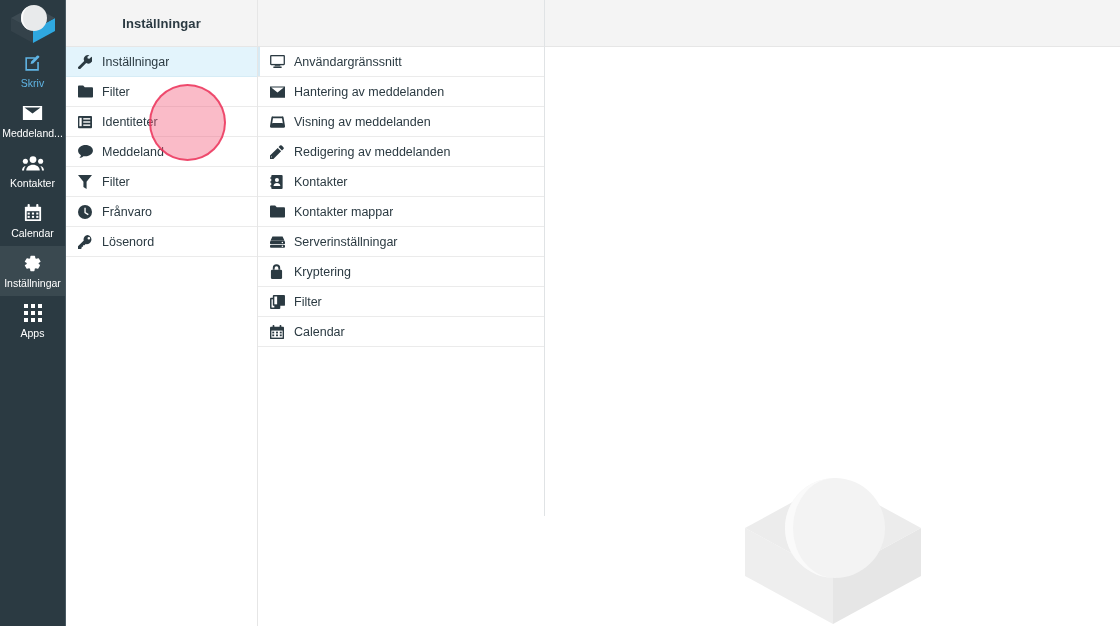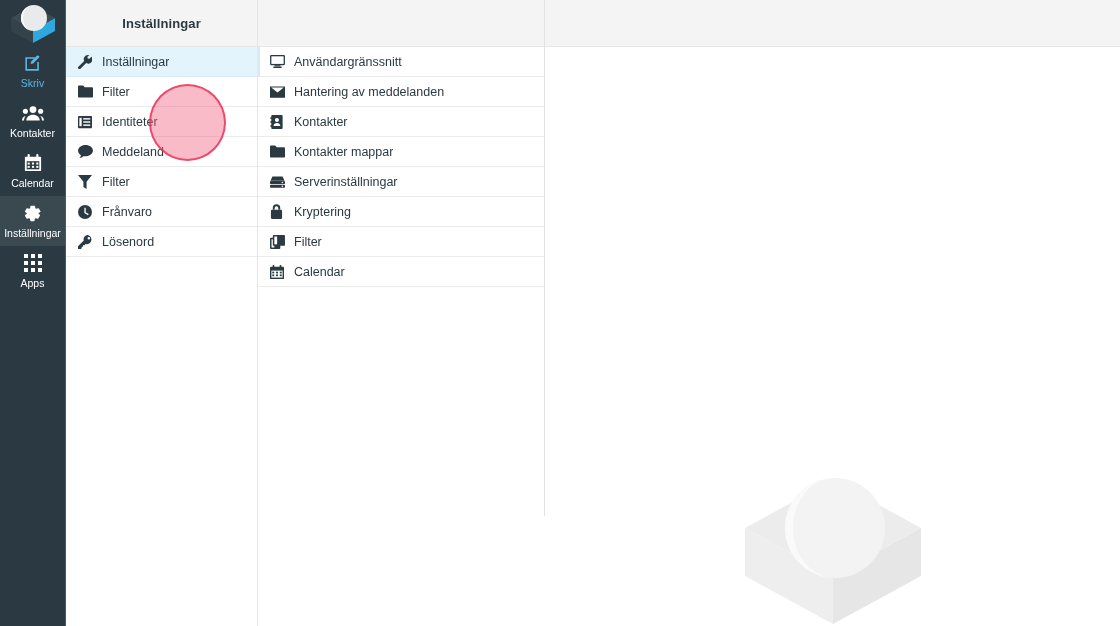--- a/index.html
+++ b/index.html
@@ -121,20 +121,28 @@
     <a class="task accent">
       <span class="ticon">
         <svg width="19" height="19" viewBox="0 0 24 24">
             <path d="M3 4h12v2H5v13h13v-9h2v11H3V4z" fill="#60b5e5"></path>
             <path d="M20.7 3.3l-1-1a1.6 1.6 0 0 0-2.2 0l-7.2 7.2-.7 3.2 3.2-.7 7.2-7.2a1.6 1.6 0 0 0 .7-1.5z" fill="#60b5e5"></path>
           </svg>
       </span>
       <span class="tlabel">Skriv</span>
     </a>
 
+    <a class="task">
+      <span class="ticon">
+        <svg width="21" height="16" viewBox="0 0 24 18">
+            <path d="M1 1h22v16H1V1zm1.8 1.6L12 9.6l9.2-7H2.8z" fill="#ffffff"></path>
+          </svg>
+      </span>
+      <span class="tlabel">Meddeland...</span>
+    </a>
 
     <a class="task">
       <span class="ticon">
         <svg width="22" height="16" viewBox="0 0 26 18">
           <circle cx="13" cy="5" r="4" fill="#ffffff"></circle>
             <path d="M5 18c0-4.4 3.6-7 8-7s8 2.6 8 7H5z" fill="#ffffff"></path>
           <circle cx="4" cy="7" r="3" fill="#ffffff"></circle>
             <path d="M0 18c0-3 1.6-5.2 4.4-5.6C3 14 2.4 16 2.4 18H0z" fill="#ffffff"></path>
           <circle cx="22" cy="7" r="3" fill="#ffffff"></circle>
             <path d="M26 18c0-3-1.6-5.2-4.4-5.6C23 14 23.6 16 23.6 18H26z" fill="#ffffff"></path>
@@ -291,21 +299,38 @@
 
       <div class="lrow">
         <span class="licon">
           <svg width="15" height="12" viewBox="0 0 16 12">
               <path d="M0 0h16v12H0V0zm1.3 1.2L8 6.4l6.7-5.2H1.3z" fill="#2b3a42"></path>
             </svg>
         </span>
         <span class="ltext">Hantering av meddelanden</span>
       </div>
 
-
+      <div class="lrow">
+        <span class="licon">
+          <svg width="15" height="12" viewBox="0 0 16 12">
+              <path d="M1.5 1.2A1.5 1.5 0 0 1 3 0h10a1.5 1.5 0 0 1 1.5 1.2L16 10.3A1.5 1.5 0 0 1 14.5 12h-13A1.5 1.5 0 0 1 0 10.3L1.5 1.2zM2.2 8h11.6l-1-6H3.2l-1 6z" fill="#2b3a42"></path>
+              <rect x="2.2" y="7" width="11.6" height="3.6" rx=".6" fill="#2b3a42"></rect>
+            </svg>
+        </span>
+        <span class="ltext">Visning av meddelanden</span>
+      </div>
+
+      <div class="lrow">
+        <span class="licon">
+          <svg width="14" height="14" viewBox="0 0 16 16">
+              <path d="M15.3 2.6L13.4.7a1.4 1.4 0 0 0-2 0L9.8 2.3l3.9 3.9 1.6-1.6a1.4 1.4 0 0 0 0-2zM8.8 3.3L0 12.1 0 16h3.9l8.8-8.8-3.9-3.9zM1.4 14.6v-1.9l.9.9-.9 1z" fill="#2b3a42"></path>
+            </svg>
+        </span>
+        <span class="ltext">Redigering av meddelanden</span>
+      </div>
 
       <div class="lrow">
         <span class="licon">
           <svg width="13" height="14" viewBox="0 0 14 16">
               <rect x="1" y="0" width="13" height="16" rx="1.2" fill="#2b3a42"></rect>
               <circle cx="7.5" cy="5.6" r="2.3" fill="#ffffff"></circle>
               <path d="M3.6 12.6c0-2.2 1.8-3.4 3.9-3.4s3.9 1.2 3.9 3.4H3.6z" fill="#ffffff"></path>
               <rect x="0" y="2.6" width="2" height="1.8" fill="#2b3a42"></rect>
               <rect x="0" y="7.1" width="2" height="1.8" fill="#2b3a42"></rect>
               <rect x="0" y="11.6" width="2" height="1.8" fill="#2b3a42"></rect>

